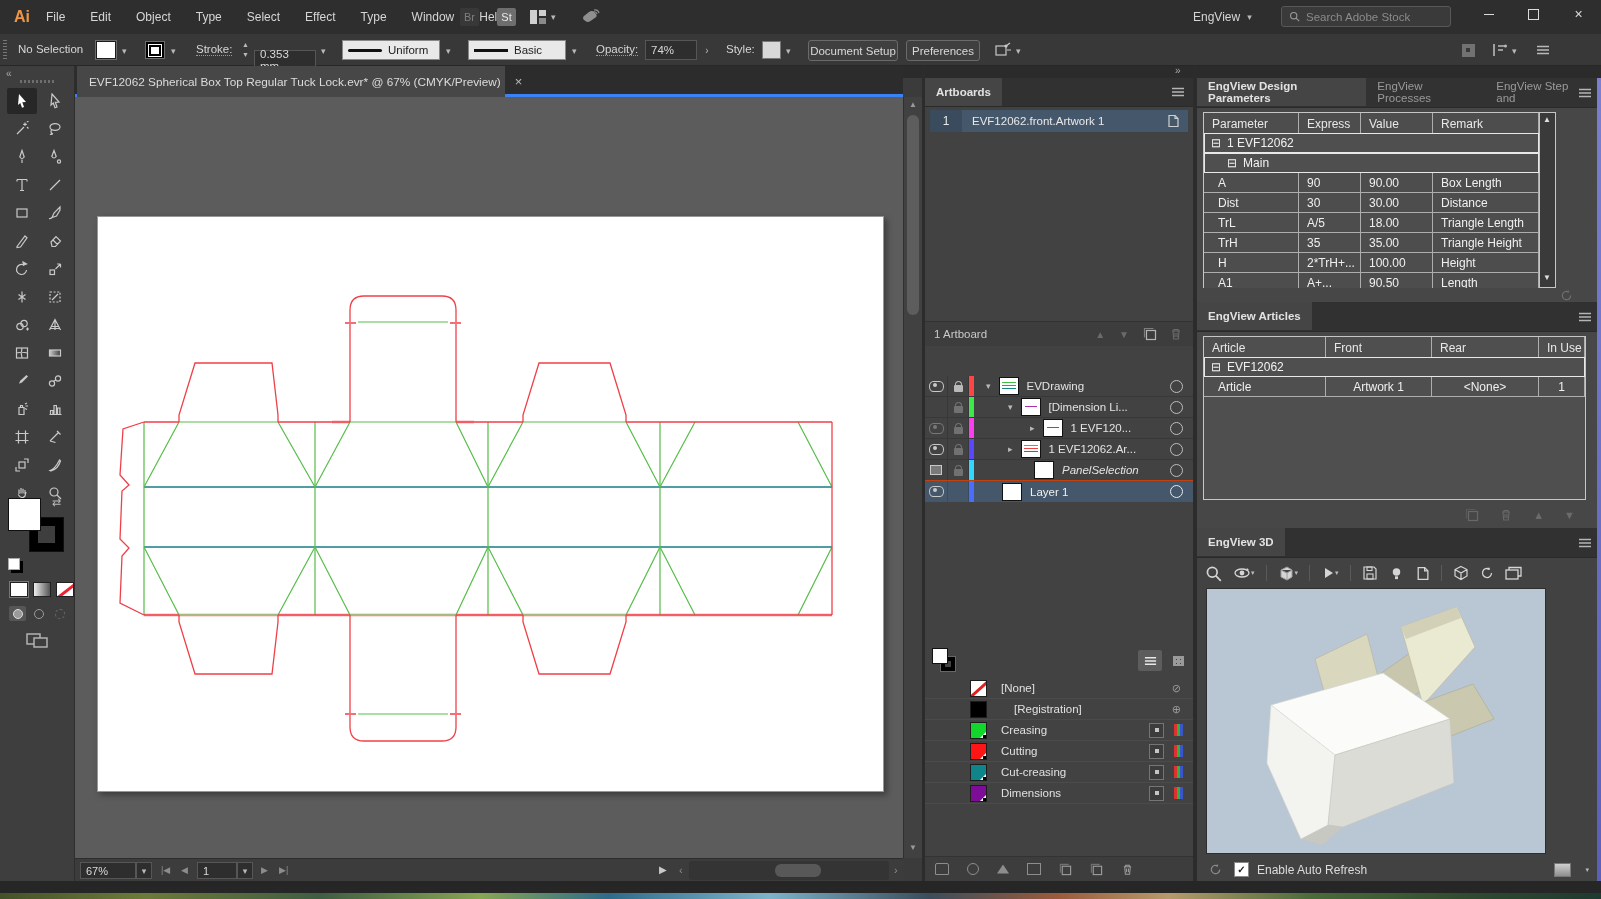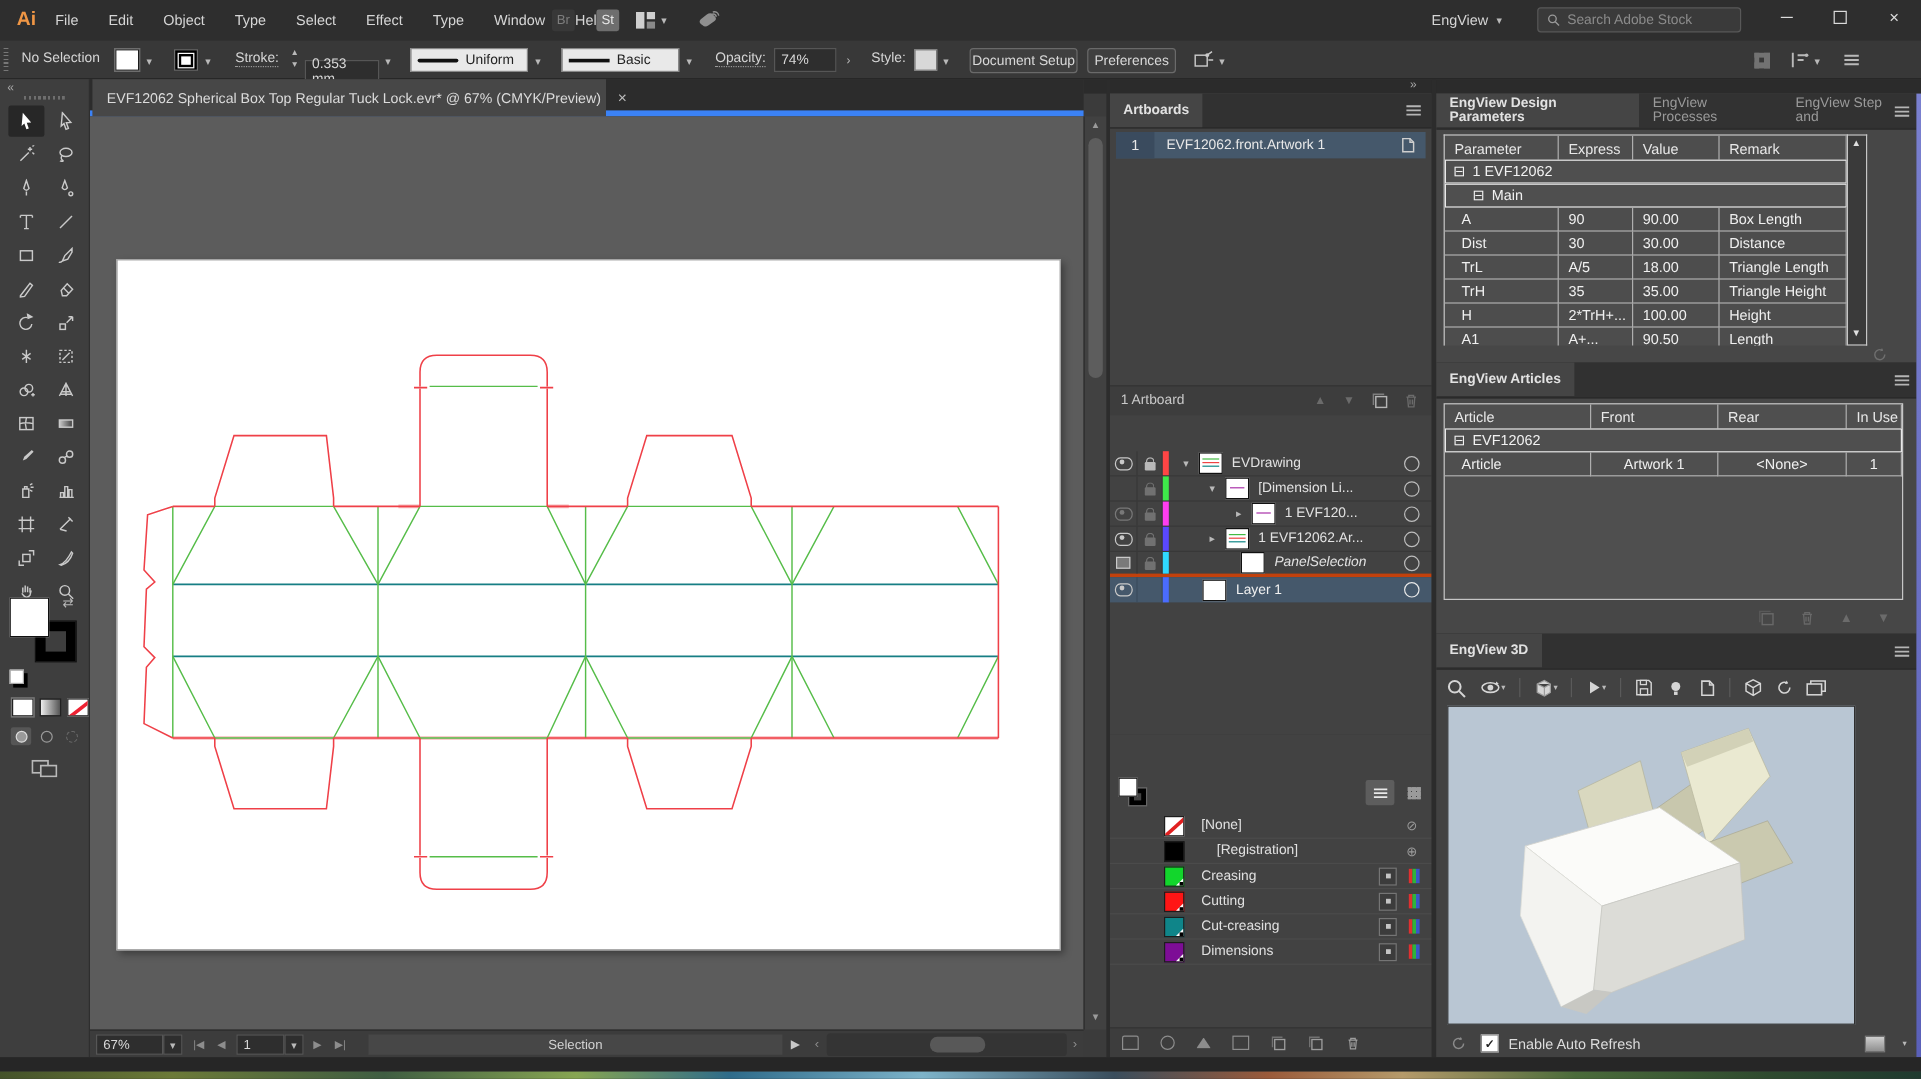--- a/index.html
+++ b/index.html
@@ -405,21 +405,21 @@
     <span style="width:8px;height:8px;border:1.2px dashed #9a9a9a;border-radius:50%;"></span>
     </div>
   <div class="p" style="left:26px;top:566px;width:22px;height:16px;">
     <svg width="22" height="16">
         <rect x="1" y="2" width="13" height="10" fill="none" stroke="#b9b9b9" stroke-width="1.4"></rect>
         <rect x="8" y="6" width="13" height="9" fill="#3e3e3e" stroke="#b9b9b9" stroke-width="1.4"></rect>
       </svg>
   </div>
 </div>
 
-<div class="p" style="left:75px;top:66px;width:828px;height:31px;background:#2c2c2c;border-bottom:5px solid #3b82f6;">
+<div class="p" style="left:75px;top:66px;width:828px;height:31px;background:#2c2c2c;border-bottom:3px solid #3b82f6;">
   <div class="p" style="left:2px;top:0;width:428px;height:31px;background:#474747;display:flex;align-items:center;gap:14px;padding:0 12px;">
     <span style="color:#dcdcdc;font-size:11.8px;white-space:nowrap;">EVF12062 Spherical Box Top Regular Tuck Lock.evr* @ 67% (CMYK/Preview)</span>
     <span style="color:#bdbdbd;font-size:13px;">×</span>
   </div>
 </div>
 <div class="p" style="left:903px;top:66px;width:698px;height:12px;background:#2b2b2b;">
   <span class="p" style="left:272px;top:-1px;color:#a8a8a8;font-size:10px;">»</span>
 </div>
 
 <div class="p" style="left:75px;top:97px;width:828px;height:761px;background:#5c5c5c;overflow:hidden;">
@@ -475,23 +475,20 @@
   <span class="p dim" style="left:86px;top:6px;font-size:9px;">|◀</span>
   <span class="p dim" style="left:106px;top:6px;font-size:9px;">◀</span>
   <div class="p inset" style="left:122px;top:3px;width:40px;height:17px;font-size:11px;">
     <span>1</span>
   </div>
   <div class="p inset" style="left:162px;top:3px;width:16px;height:17px;justify-content:center;">
       <span class="chev">▾</span>
     </div>
   <span class="p dim" style="left:186px;top:6px;font-size:9px;">▶</span>
   <span class="p dim" style="left:204px;top:6px;font-size:9px;">▶|</span>
-  <div class="p" style="left:232px;top:3px;width:345px;height:17px;background:#474747;display:flex;align-items:center;justify-content:center;">
-    <span style="color:#d2d2d2;font-size:11px;">Selection</span>
-  </div>
   <span class="p" style="left:584px;top:5px;color:#c9c9c9;font-size:10px;">▶</span>
   <span class="p dim" style="left:604px;top:5px;font-size:11px;">‹</span>
   <div class="p" style="left:614px;top:2px;width:200px;height:19px;background:#343434;border-radius:3px;">
     <div class="p" style="left:86px;top:3px;width:46px;height:13px;background:#585858;border-radius:6px;"></div>
   </div>
   <span class="p dim" style="left:819px;top:5px;font-size:11px;">›</span>
 </div>
 
 <div class="p" style="left:925px;top:78px;width:268px;height:803px;background:#3d3d3d;">
 
@@ -583,21 +580,21 @@
       <span class="chev" style="margin-left:34px;">▸</span>
       <span style="width:18px;height:16px;background:#fff;border:1px solid #111;margin-left:8px;position:relative;overflow:hidden;">
         <i style="position:absolute;left:2px;top:7px;width:14px;height:1px;background:#e44;"></i>
           <i style="position:absolute;left:2px;top:4px;width:14px;height:1px;background:#4b4;"></i>
           <i style="position:absolute;left:2px;top:10px;width:14px;height:1px;background:#188;"></i>
         </span>
       <span style="color:#e2e2e2;font-size:11.5px;margin-left:8px;flex:1;">1 EVF12062.Ar...</span>
       <span class="target" style="margin-right:10px;"></span>
     </div>
 
-    <div class="p" style="left:0;top:114px;width:268px;height:21px;display:flex;align-items:center;border-bottom:3px solid #c2410c;">
+    <div class="p" style="left:0;top:114px;width:268px;height:21px;display:flex;align-items:center;border-bottom:1px solid #c2410c;">
       <span style="width:22px;display:flex;justify-content:center;border-right:1px solid #383838;align-self:stretch;align-items:center;">
           <span style="width:10px;height:8px;border:1.3px solid #c9c9c9;display:block;background:#7a7a7a;"></span>
         </span>
       <span style="width:20px;display:flex;justify-content:center;border-right:1px solid #383838;align-self:stretch;align-items:center;">
           <span class="lockic dimmed"></span>
         </span>
       <span style="width: 5px; align-self: stretch; background: rgb(47, 216, 255);"></span>
       <span style="width:18px;height:16px;background:#fff;border:1px solid #111;margin-left:60px;"></span>
       <span style="color:#e2e2e2;font-size:11.5px;margin-left:8px;flex:1;font-style:italic;">PanelSelection</span>
       <span class="target" style="margin-right:10px;"></span>

